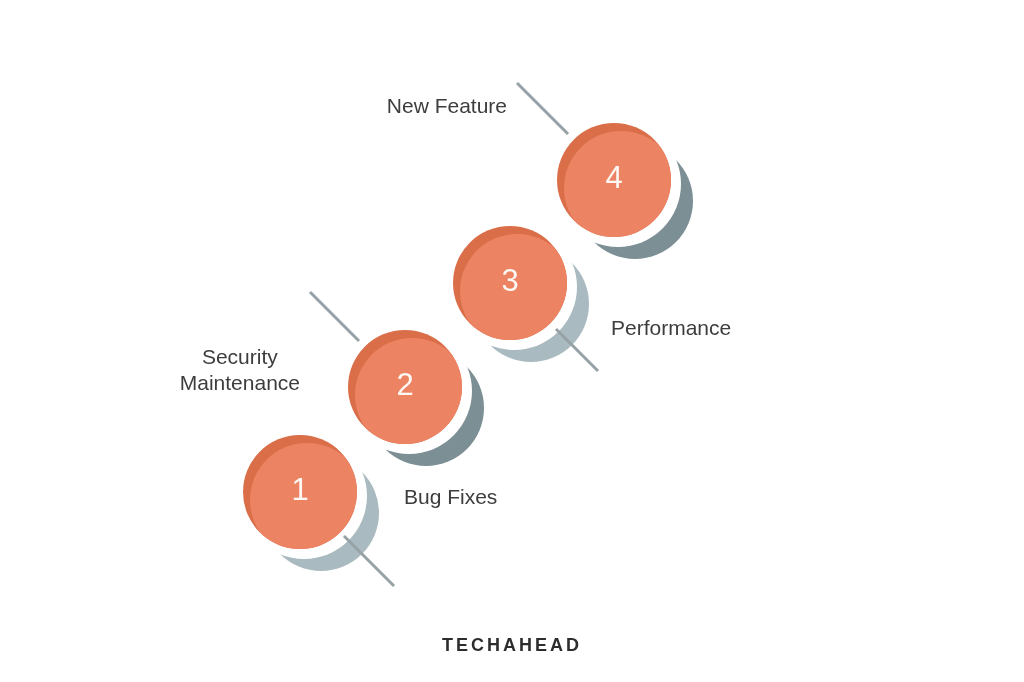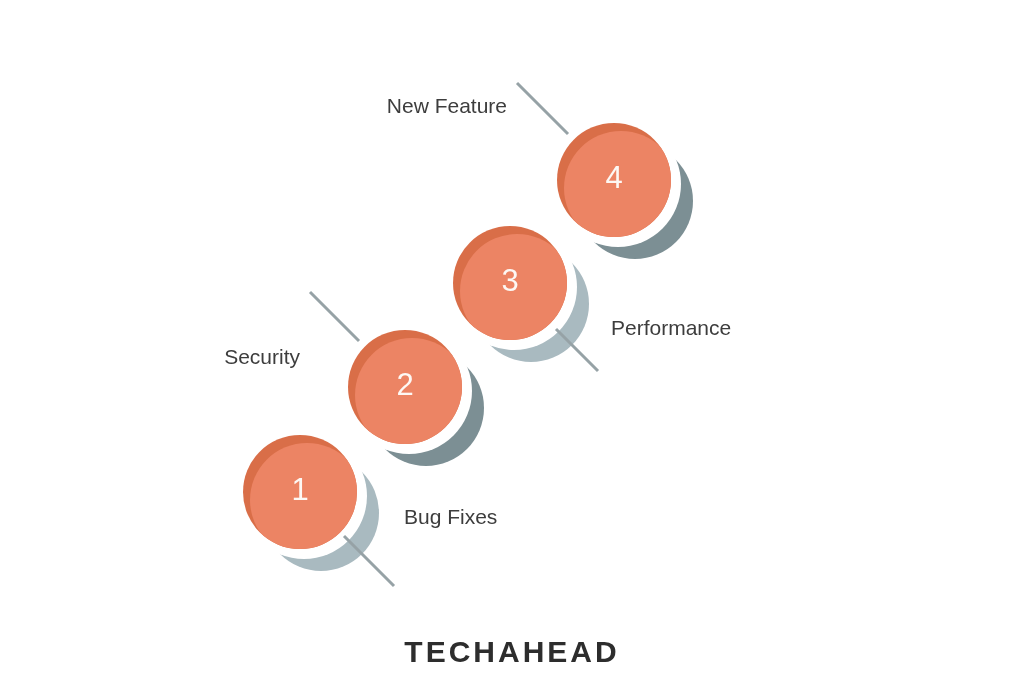--- a/index.html
+++ b/index.html
@@ -81,30 +81,30 @@
     position: absolute;
     font-size: 21px;
     line-height: 26px;
     color: var(--label-text, #3D3D3D);
     white-space: nowrap;
   }
   .align-right { text-align: center; }
   .label-4 { right: 517px; top: 93px; }
   .label-2 { right: 724px; top: 307px; margin-top: 37px; }
   .label-3 { left: 611px; top: 315px; }
-  .label-1 { left: 404px; top: 504px; }
+  .label-1 { left: 404px; top: 484px; }
   .lline { display: block; }
 
   
   .logo {
     position: absolute;
     left: 50%;
     top: 635px;
     transform: translateX(-50%);
-    font-size: 30px;
+    font-size: 18px;
     font-weight: 800;
     letter-spacing: 3px;
     color: var(--logo-text, #2D2D2D);
   }
 </style>
 </head>
 <body>
 
 <div class="canvas">
 
@@ -150,20 +150,21 @@
     <line class="connector-line" x1="359" y1="341" x2="310" y2="292"></line>
     <line class="connector-line" x1="344" y1="536" x2="394" y2="586"></line>
   </svg>
 
   <div class="label align-right label-4">
     <span class="lline">New Feature</span>
   </div>
 
   <div class="label align-right label-2">
     <span class="lline">Security</span>
+    <span class="lline">Maintenance</span>
   </div>
 
   <div class="label label-3">
     <span class="lline">Performance</span>
   </div>
 
   <div class="label label-1">
     <span class="lline">Bug Fixes</span>
   </div>
 

